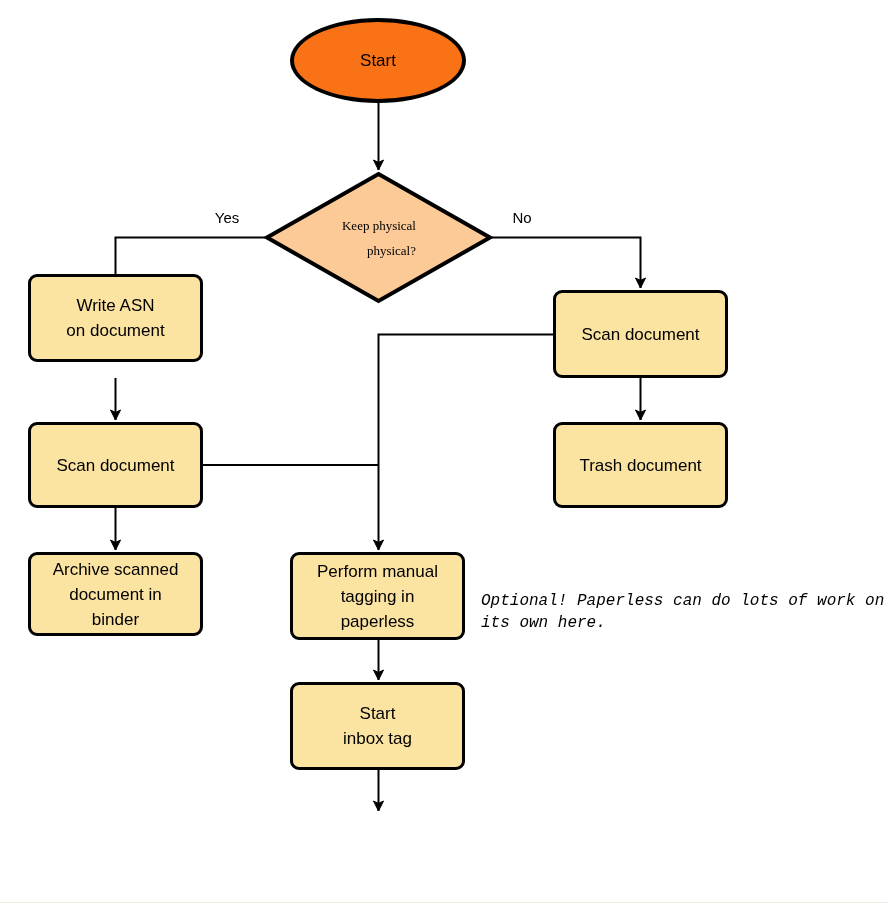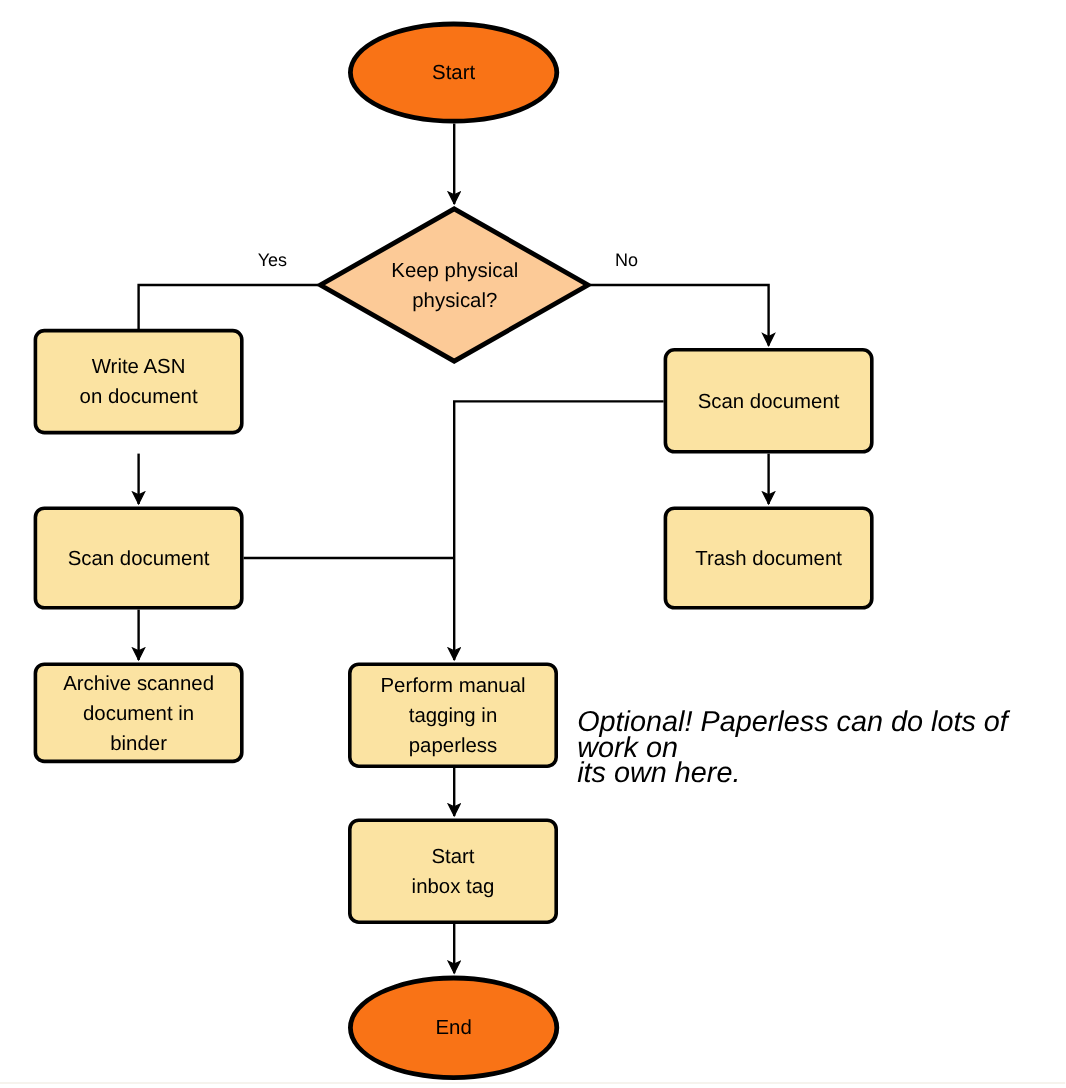--- a/index.html
+++ b/index.html
@@ -35,35 +35,37 @@
   .process {
     background: #FBE3A2;
     border: 3px solid #000000;
     border-radius: 9px;
   }
   .decision-label {
     position: absolute;
     display: flex;
     align-items: center;
     justify-content: center;
-    text-align: center;
-    font-size: 17px;
+    text-align: right;
+    font-size: 13px;
     line-height: 25px;
+    font-family: Liberation Serif, serif;
   }
   .label .line { display: block; }
   .edge-label {
     position: absolute;
     font-size: 15px;
     text-align: center;
   }
   .note {
     position: absolute;
-    font-size: 24px;
+    font-size: 16px;
     font-style: italic;
     line-height: 21.5px;
+    font-family: Liberation Mono, monospace;
   }
   .note .line { display: block; }
   .bottom-edge-line {
     position: absolute;
     left: 0;
     top: 902px;
     width: 888px;
     height: 1px;
     background: #f0ece1;
   }
@@ -156,21 +158,16 @@
     <span class="line">its own here.</span>
   </div>
 
   <div class="node process" style="left:290px;top:682px;width:175px;height:88px">
     <div class="label">
       <span class="line">Start</span>
       <span class="line">inbox tag</span>
     </div>
   </div>
 
-  <div class="node terminal" style="left:290px;top:813px;width:176px;height:87px">
-    <div class="label">
-      <span class="line">End</span>
-    </div>
-  </div>
 
   <div class="bottom-edge-line"></div>
 
 </div>
 
 </body></html>

